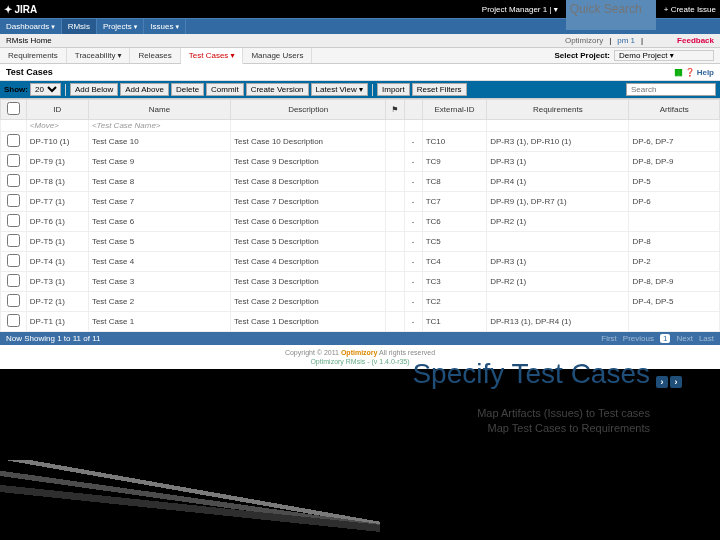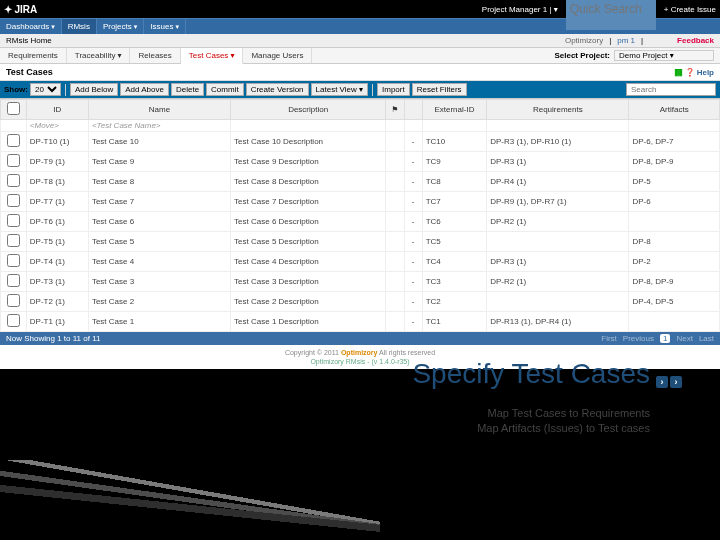--- a/index.html
+++ b/index.html
@@ -296,16 +296,16 @@
   <div class="footer-version">Optimizory RMsis - (v 1.4.0-r35)</div>
 
 </div>
 
 <div class="slide-title">Specify Test Cases</div>
 <div class="slide-arrows">
     <span>›</span>
     <span>›</span>
   </div>
 <div class="slide-sub">
+  <div>Map Artifacts (Issues) to Test cases</div>
   <div>Map Test Cases to Requirements</div>
-  <div>Map Artifacts (Issues) to Test cases</div>
 </div>
 <div class="wedge"></div>
 
 </body></html>

